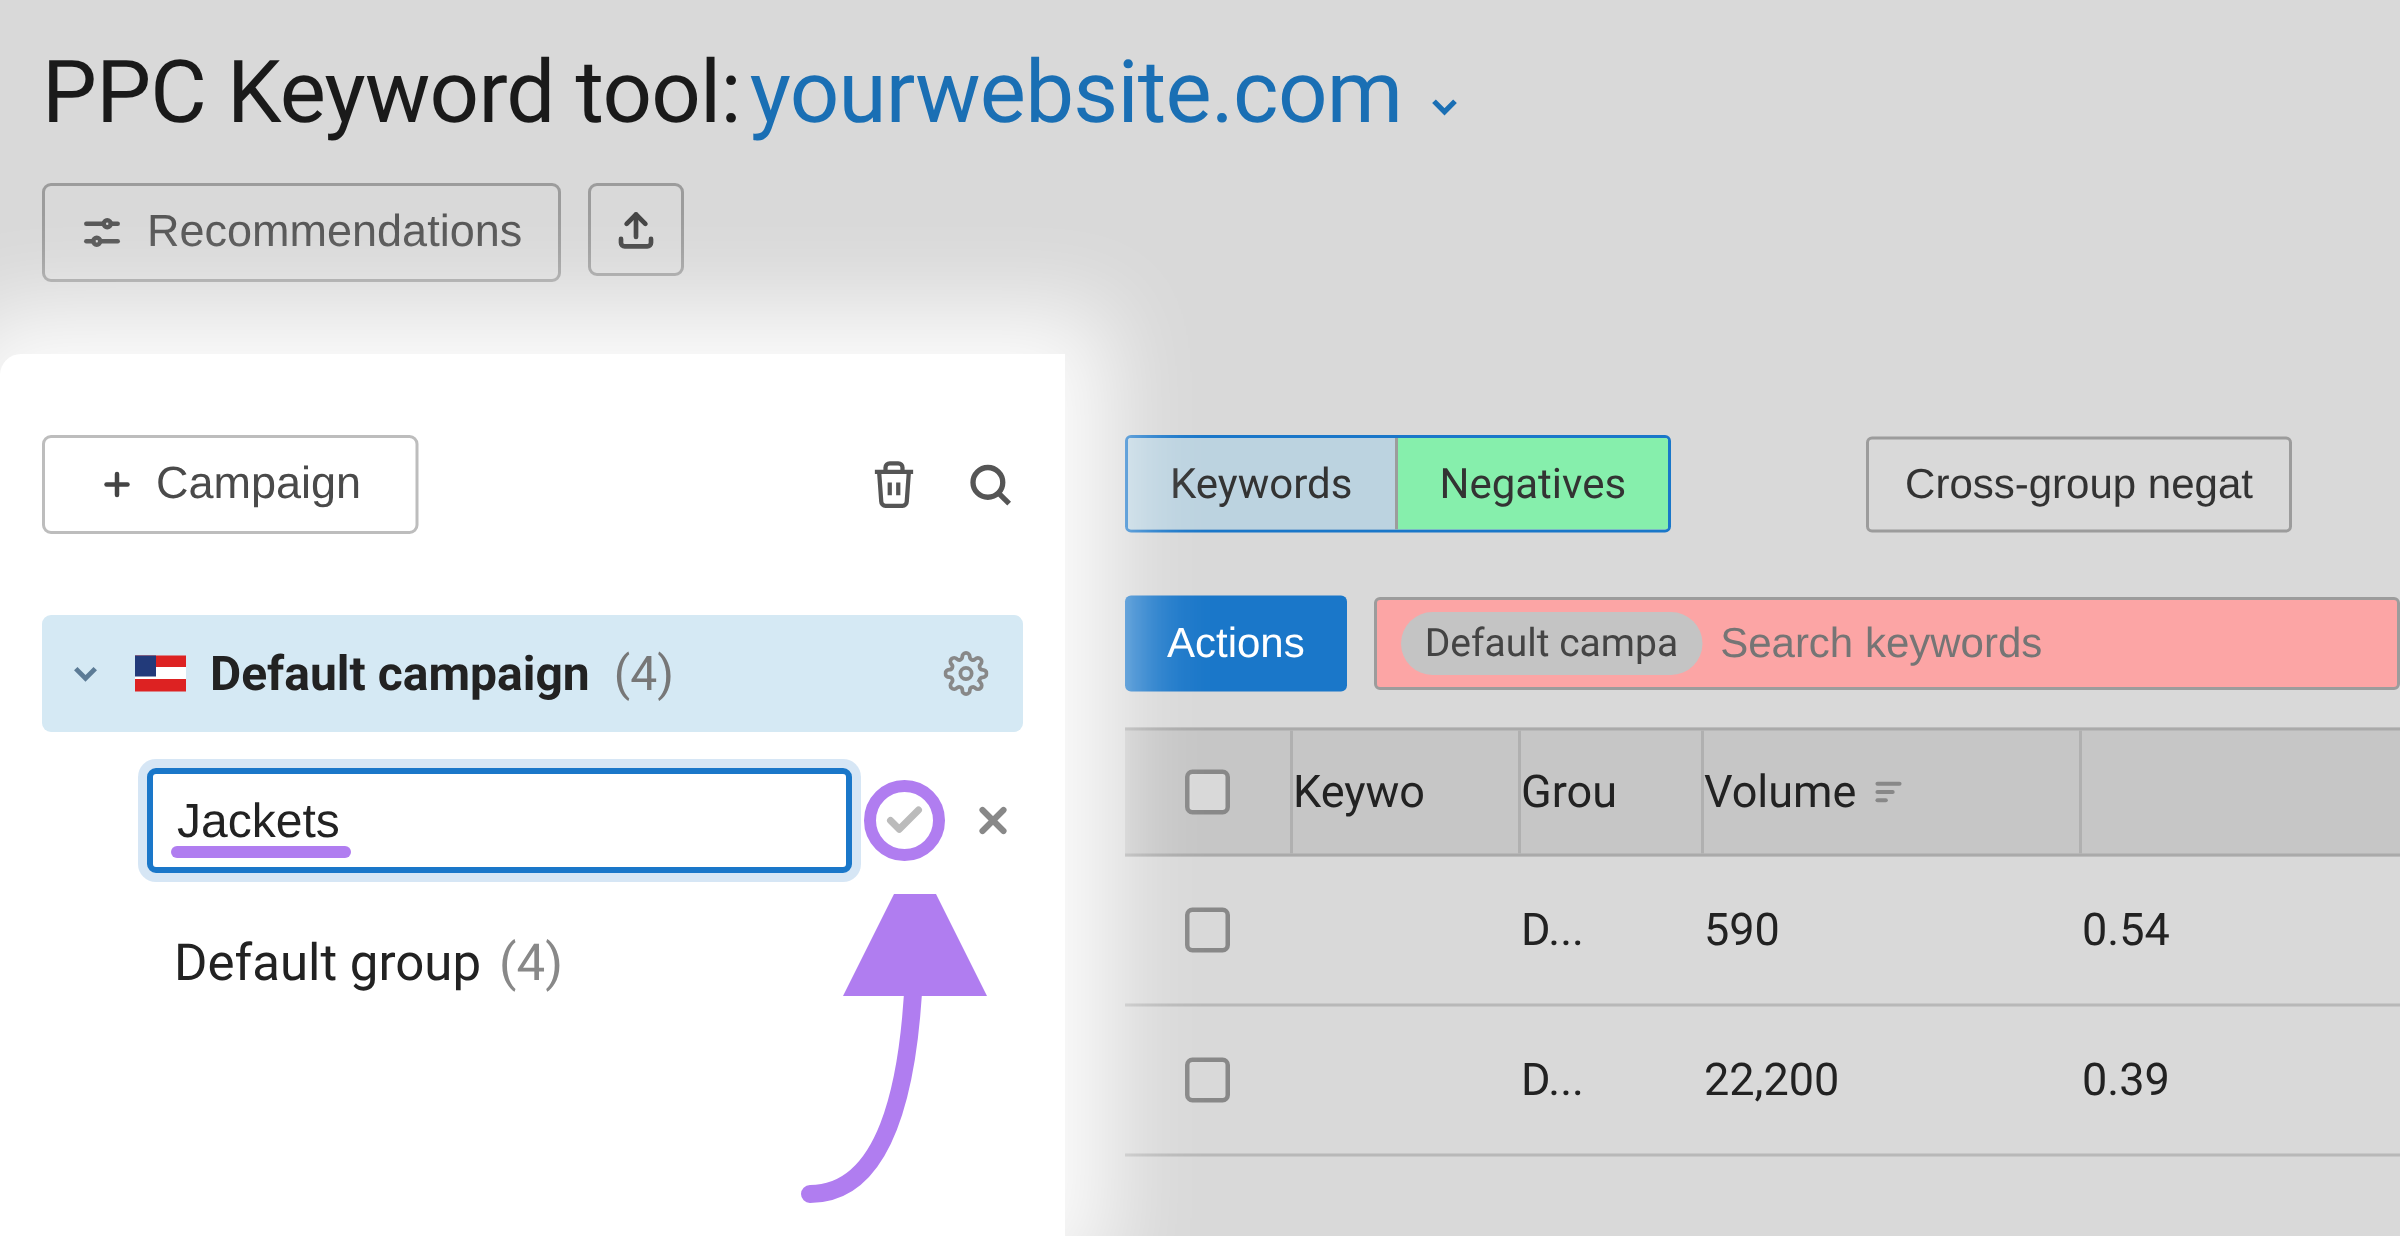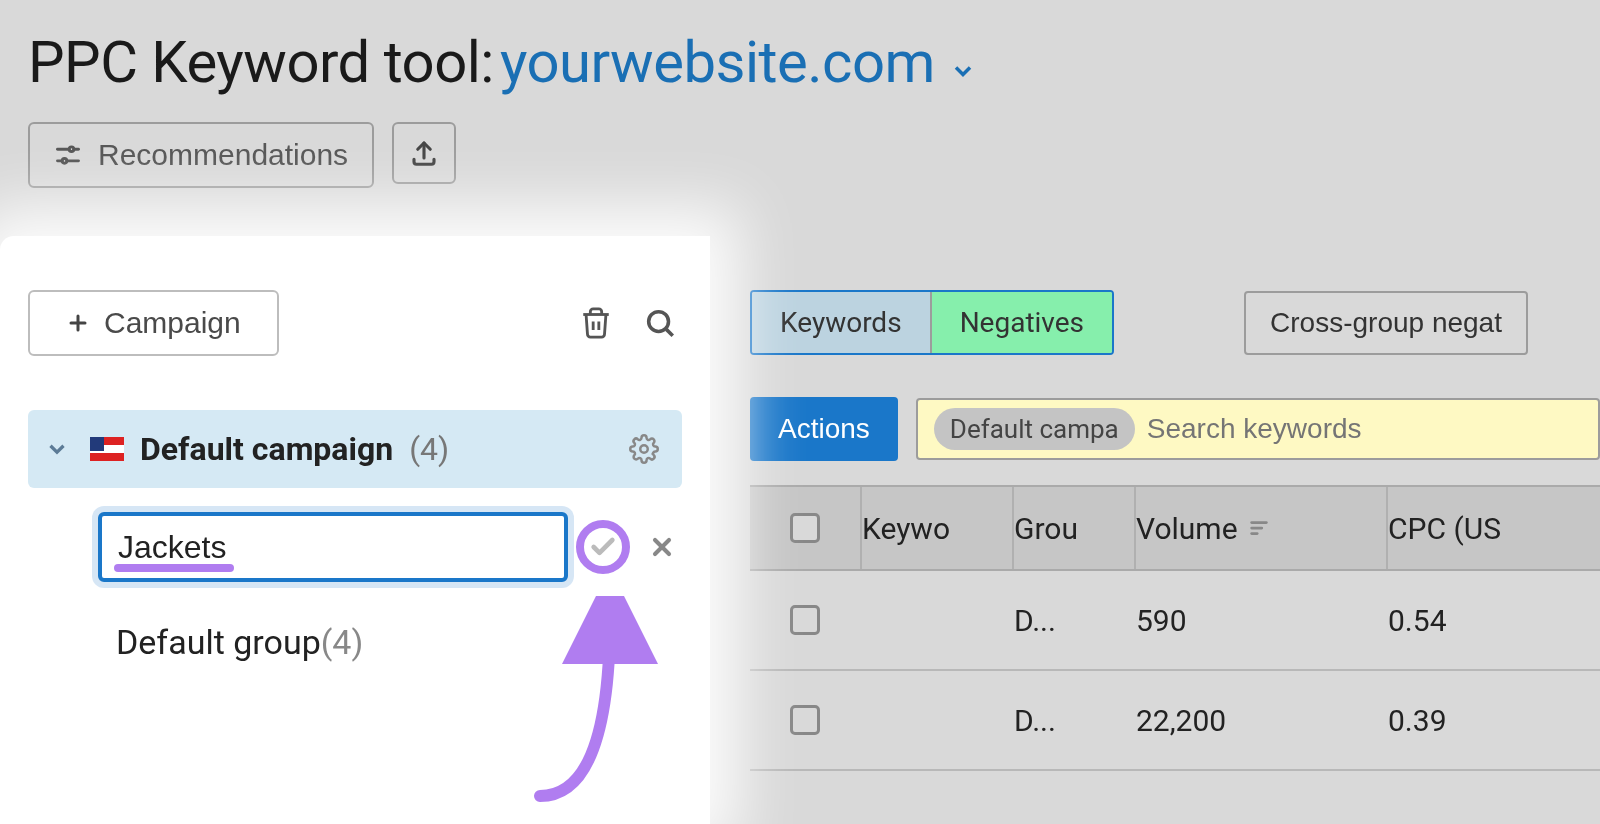--- a/index.html
+++ b/index.html
@@ -175,20 +175,21 @@
   .cancel-x {
     width: 40px; height: 40px;
     display: inline-flex; align-items:center; justify-content:center;
     color: #888; cursor:pointer; margin-left: 6px;
   }
 
   .group-row {
     padding: 26px 0 26px 88px;
     display: flex;
     align-items: flex-end;
+    gap: 12px;
     font-size: 34px;
     color: #222;
   }
   .group-count { color: #888; }
 
   .arrow-ann {
     position: absolute;
     left: 520px;
     top: 360px;
     pointer-events: none;
@@ -251,21 +252,21 @@
   }
   .search-wrap {
     border: 2px solid #9c9c9c;
     border-radius: 4px;
     height: 62px;
     flex: 1;
     display: flex;
     align-items: center;
     padding: 0 16px;
     gap: 12px;
-    background: #fef9c3;
+    background: #fca5a5;
     overflow: hidden;
   }
   .chip {
     background: #c4c4c4;
     border-radius: 999px;
     padding: 6px 16px;
     font-size: 26px;
     color: #444;
     white-space: nowrap;
   }
@@ -456,21 +457,20 @@
         <div class="vdiv"></div>
         <div class="col-vol">
           <span>Volume</span>
           <svg class="sort-icon" width="22" height="22" viewBox="0 0 24 24" fill="none" stroke="#888" stroke-width="3" stroke-linecap="round">
               <line x1="4" y1="6" x2="20" y2="6"></line>
               <line x1="4" y1="12" x2="15" y2="12"></line>
               <line x1="4" y1="18" x2="10" y2="18"></line>
             </svg>
         </div>
         <div class="vdiv"></div>
-        <div class="col-cpc">CPC (US</div>
       </div>
 
       <div class="tbl-row">
         <div class="col-check">
             <span class="checkbox"></span>
           </div>
         <div style="width:2px"></div>
         <div class="col-kw"></div>
         <div style="width:2px"></div>
         <div class="col-grp">D...</div>

